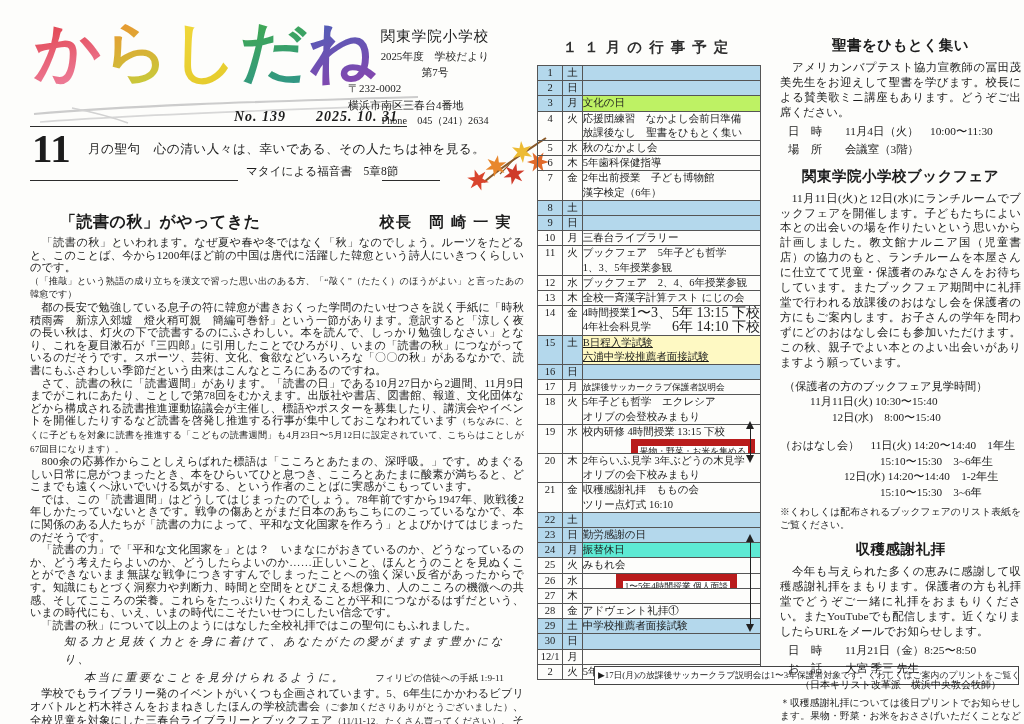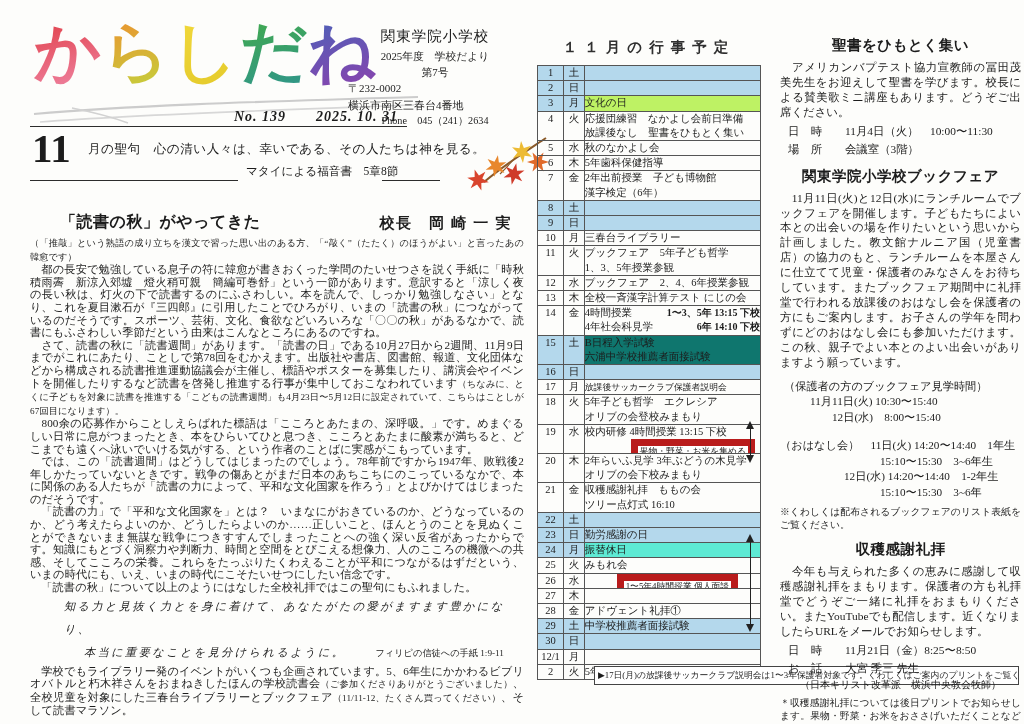--- a/index.html
+++ b/index.html
@@ -25,45 +25,45 @@
   .mh-rule{position:absolute;left:0;top:94px;width:377px;border-bottom:1.3px solid #2c2c2c;}
 
   .verse{position:relative;height:80px;}
   .vnum{position:absolute;left:2px;top:0px;font-size:41px;font-weight:bold;line-height:1;}
   .vtext{position:absolute;left:58px;top:13px;font-size:12.6px;letter-spacing:.5px;white-space:nowrap;}
   .vref{position:absolute;left:216px;top:36px;font-size:11.6px;}
   .vrule1{position:absolute;left:0;top:52px;width:208px;border-bottom:1.1px solid #2c2c2c;}
   .vrule2{position:absolute;left:352px;top:52px;width:58px;border-bottom:1.1px solid #2c2c2c;}
   .maple{position:absolute;left:430px;top:6px;}
 
-  .art-head{display:flex;align-items:flex-end;margin:4px 0 3px;}
+  .art-head{display:flex;align-items:center;margin:4px 0 3px;}
   .art-title{font-family:"Liberation Sans","DejaVu Sans",sans-serif;font-weight:bold;font-size:16px;letter-spacing:.5px;padding-left:30px;}
   .art-author{margin-left:auto;font-weight:bold;font-size:15px;letter-spacing:1.5px;padding-right:12px;
               font-family:"Liberation Sans","DejaVu Sans",sans-serif;}
   .apara{margin:0;font-size:11.2px;line-height:12.6px;text-align:justify;letter-spacing:.1px;}
   .apara .small{font-size:9.2px;}
   .quote{margin:1px 0;}
-  .qline{font-size:11.2px;font-style:italic;letter-spacing:2.4px;padding-left:34px;line-height:23px;}
+  .qline{font-size:11.2px;font-style:italic;letter-spacing:2.4px;padding-left:34px;line-height:18px;}
   .qrow{display:flex;align-items:baseline;justify-content:center;}
   .qref{font-size:9.2px;font-style:normal;letter-spacing:0;margin-left:30px;}
 
   
   .mid{position:absolute;left:537px;top:38px;width:224px;}
   .cal-title{font-family:"Liberation Sans","DejaVu Sans",sans-serif;font-weight:bold;font-size:14.5px;
              letter-spacing:7px;text-align:center;white-space:nowrap;color:#2f2f2f;margin:0 0 8px;}
   .cal-wrap{position:relative;}
   table.cal{border-collapse:collapse;width:224px;}
   table.cal td{border:1px solid #555;font-size:10.5px;line-height:14.2px;padding:0;vertical-align:top;}
   td.c-date{width:30px;text-align:center;}
   td.c-day{width:27px;text-align:center;}
   td.c-event{padding:0 2px;font-size:9.8px;}
   td.c-event.sm{font-size:8.8px;}
   .cline{white-space:nowrap;overflow:hidden;height:14.2px;}
   .cline.split{display:flex;}
-  .ctime{margin-left:auto;font-size:10px;font-weight:bold;}
+  .ctime{margin-left:auto;font-size:14px;}
   .cline.bright{text-align:right;padding-right:5px;}
   .cline.bcenter{text-align:center;padding-left:10px;}
   .cbox{border:7px solid #b91c1c;font-size:8.8px;padding:0 2px;line-height:11.5px;display:inline-block;background:#fff;}
   .arrow{position:absolute;width:0;border-left:1.5px solid #222;}
   .arrow::before,.arrow::after{content:"";position:absolute;left:-4.7px;border-left:4px solid transparent;border-right:4px solid transparent;}
   .arrow::before{top:-8px;border-bottom:8px solid #222;}
   .arrow::after{bottom:-8px;border-top:8px solid #222;}
   #arrow1{left:213px;top:364px;height:26px;}
   #arrow2{left:213px;top:477px;height:82px;}
   .cal-footer{position:absolute;left:594px;top:666px;width:417px;border:1px solid #444;background:#fff;
@@ -123,20 +123,21 @@
       <use href="#leaf" transform="translate(62,18) rotate(25)" fill="#edbb33"></use>
       <use href="#leaf" transform="translate(78,28) rotate(60)" fill="#e06a2a"></use>
     </svg>
   </div>
 
   <div class="art-head">
     <span class="art-title">「読書の秋」がやってきた</span>
     <span class="art-author">校長　岡 崎 一 実</span>
   </div>
   <div>
+      <p class="apara"><span>　「読書の秋」といわれます。なぜ夏や春や冬ではなく「秋」なのでしょう。ルーツをたどると、このことば、今から1200年ほど前の中国は唐代に活躍した韓愈という詩人にいきつくらしいのです。</span></p>
       <p class="apara"><span class="small">（「推敲」という熟語の成り立ちを漢文で習った思い出のある方、「“敲く”（たたく）のほうがよい」と言ったあの韓愈です）</span></p>
       <p class="apara"><span>　都の長安で勉強している息子の符に韓愈が書きおくった学問のたいせつさを説く手紙に「時秋積雨霽　新涼入郊墟　燈火稍可親　簡編可巻舒」という一節があります。意訳すると「涼しく夜の長い秋は、灯火の下で読書するのにふさわしい。本を読んで、しっかり勉強しなさい」となり、これを夏目漱石が『三四郎』に引用したことでひろがり、いまの「読書の秋」につながっているのだそうです。スポーツ、芸術、文化、食欲などいろいろな「〇〇の秋」があるなかで、読書にもふさわしい季節だという由来はこんなところにあるのですね。</span></p>
       <p class="apara"><span>　さて、読書の秋に「読書週間」があります。「読書の日」である10月27日から2週間、11月9日までがこれにあたり、ことしで第78回をむかえます。出版社や書店、図書館、報道、文化団体などから構成される読書推進運動協議会が主催し、標語やポスターを募集したり、講演会やイベントを開催したりするなど読書を啓発し推進する行事が集中しておこなわれています</span><span class="small">（ちなみに、とくに子どもを対象に読書を推進する「こどもの読書週間」も4月23日〜5月12日に設定されていて、こちらはことしが67回目になります）。</span></p>
       <p class="apara"><span>　800余の応募作からことしえらばれた標語は「こころとあたまの、深呼吸。」です。めまぐるしい日常に息がつまったとき、本をひらいてひと息つき、こころとあたまに酸素が満ちると、どこまでも遠くへ泳いでいける気がする、という作者のことばに実感がこもっています。</span></p>
       <p class="apara"><span>　では、この「読書週間」はどうしてはじまったのでしょう。78年前ですから1947年、敗戦後2年しかたっていないときです。戦争の傷あとがまだ日本のあちこちにのこっているなかで、本に関係のある人たちが「読書の力によって、平和な文化国家を作ろう」とよびかけてはじまったのだそうです。</span></p>
       <p class="apara"><span>　「読書の力」で「平和な文化国家を」とは？　いまなにがおきているのか、どうなっているのか、どう考えたらよいのか、どうしたらよいのか……正しいこと、ほんとうのことを見ぬくことができないまま無謀な戦争につきすすんでしまったことへの強く深い反省があったからです。知識にもとづく洞察力や判断力、時間と空間をとびこえる想像力、人のこころの機微への共感、そしてこころの栄養。これらをたっぷりたくわえることが平和につながるはずだという、いまの時代にも、いえ、いまの時代にこそたいせつにしたい信念です。</span></p>
       <p class="apara"><span>　「読書の秋」について以上のようにはなした全校礼拝ではこの聖句にもふれました。</span></p>
       <div class="quote">
         <div class="qline">知る力と見抜く力とを身に着けて、あなたがたの愛がますます豊かになり、</div>
         <div class="qrow">
@@ -249,21 +250,21 @@
               </div>
               <div class="cline split">
                 <span>4年社会科見学</span>
                 <span class="ctime">6年 14:10 下校</span>
               </div>
             </td>
           </tr>
           <tr style="background: rgb(180, 216, 236);">
             <td class="c-date" style="background: rgb(180, 216, 236);">15</td>
             <td class="c-day" style="background: rgb(180, 216, 236);">土</td>
-            <td class="c-event" style="background: #0f766e;">
+            <td class="c-event" style="background: #fef9c3; text-decoration: underline;">
               <div class="cline">B日程入学試験</div>
               <div class="cline">六浦中学校推薦者面接試験</div>
             </td>
           </tr>
           <tr style="background: rgb(180, 216, 236);">
             <td class="c-date" style="background: rgb(180, 216, 236);">16</td>
             <td class="c-day" style="background: rgb(180, 216, 236);">日</td>
             <td class="c-event" style="background: rgb(180, 216, 236);"></td>
           </tr>
           <tr>

